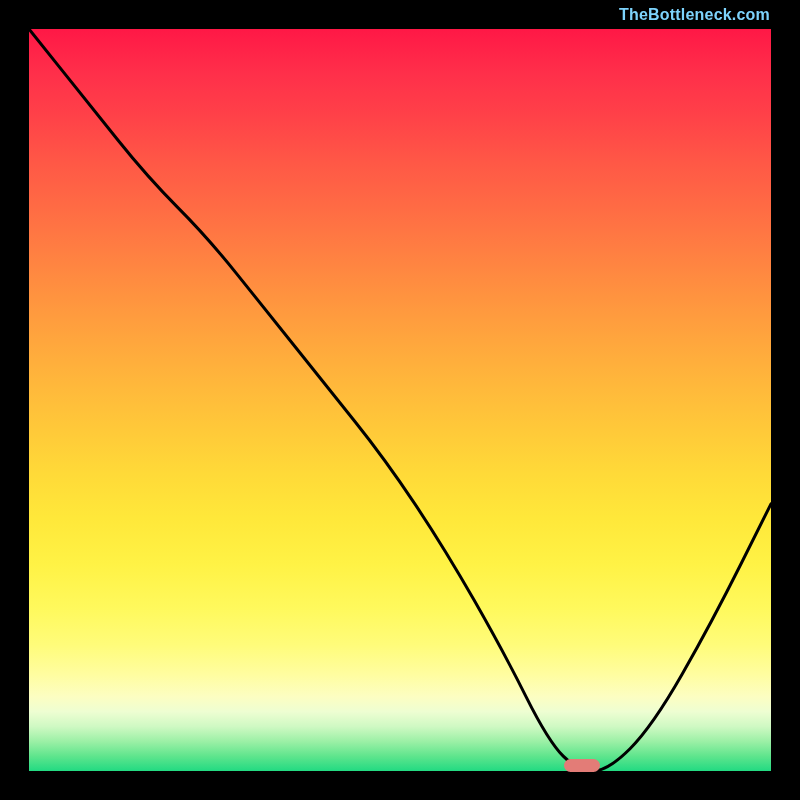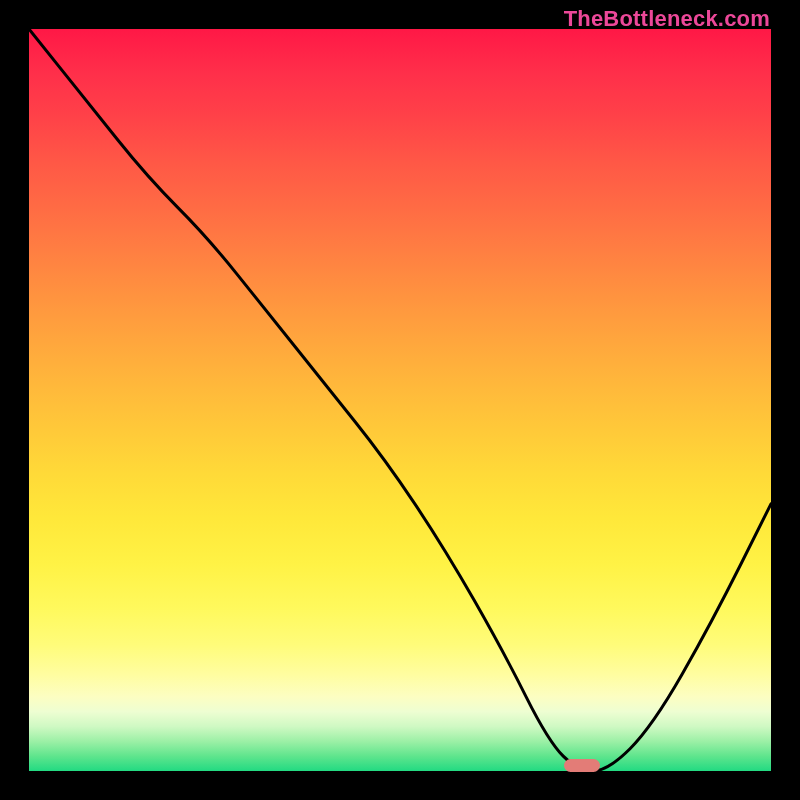--- a/index.html
+++ b/index.html
@@ -48,22 +48,22 @@
       #cff9c3 94%,
       #9cf0a6 96%,
       #5fe58d 98%,
       #22da82 100%
     );
   }
   .watermark {
     position: absolute;
     top: 6px;
     right: 30px;
-    color: #ec4899;
-    font-size: 22px;
+    color: #7dd3fc;
+    font-size: 16px;
     font-weight: 600;
     letter-spacing: 0.2px;
     user-select: none;
   }
   svg.curve {
     position: absolute;
     left: 0;
     top: 0;
     width: 742px;
     height: 742px;

